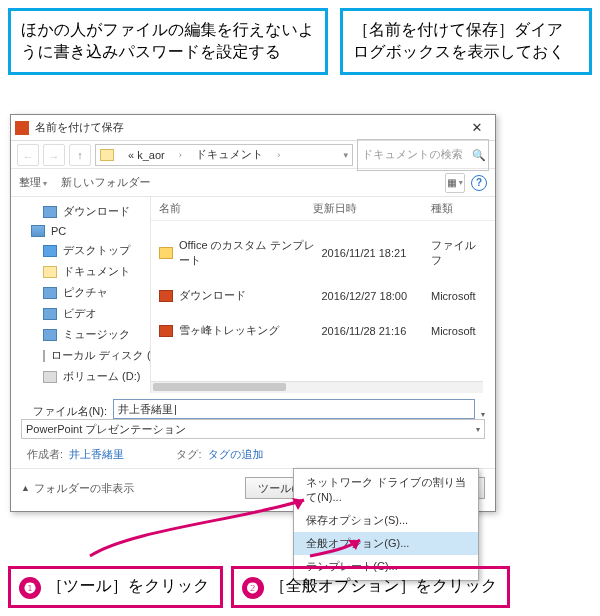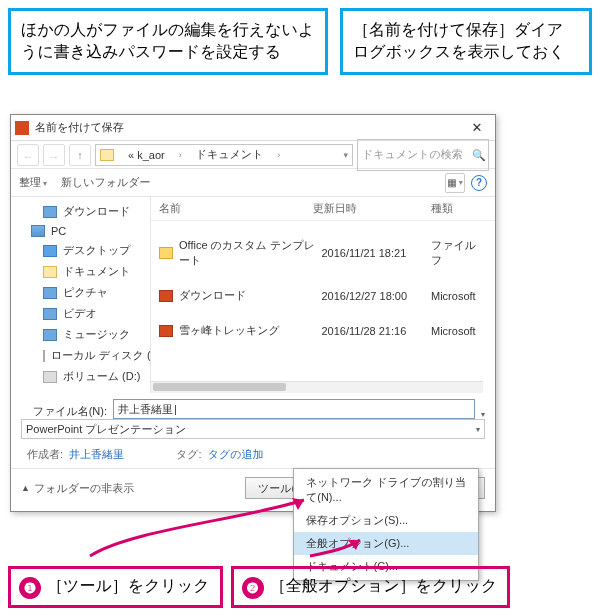--- a/index.html
+++ b/index.html
@@ -235,21 +235,21 @@
         <span class="dd-arrow">▾</span>
     </div>
     <div class="btn default">保存(S)</div>
     <div class="btn">キャンセル</div>
   </div>
 
   <div class="dropdown-menu">
     <div class="dm-item">ネットワーク ドライブの割り当て(N)...</div>
     <div class="dm-item">保存オプション(S)...</div>
     <div class="dm-item hl">全般オプション(G)...</div>
-    <div class="dm-item">ドキュメント(C)...</div>
+    <div class="dm-item">テンプレート(C)...</div>
   </div>
 </div>
 
 <svg class="arrow-svg" style="left:0;top:0;width:600px;height:616px;">
   <path class="arrow-path" d="M 90 556 C 130 530, 240 520, 304 500"></path>
   <polygon class="arrow-head" points="304,500 292,498 298,510"></polygon>
 </svg>
 
 <svg class="arrow-svg" style="left:0;top:0;width:600px;height:616px;">
   <path class="arrow-path" d="M 310 556 C 330 552, 348 548, 360 540"></path>

